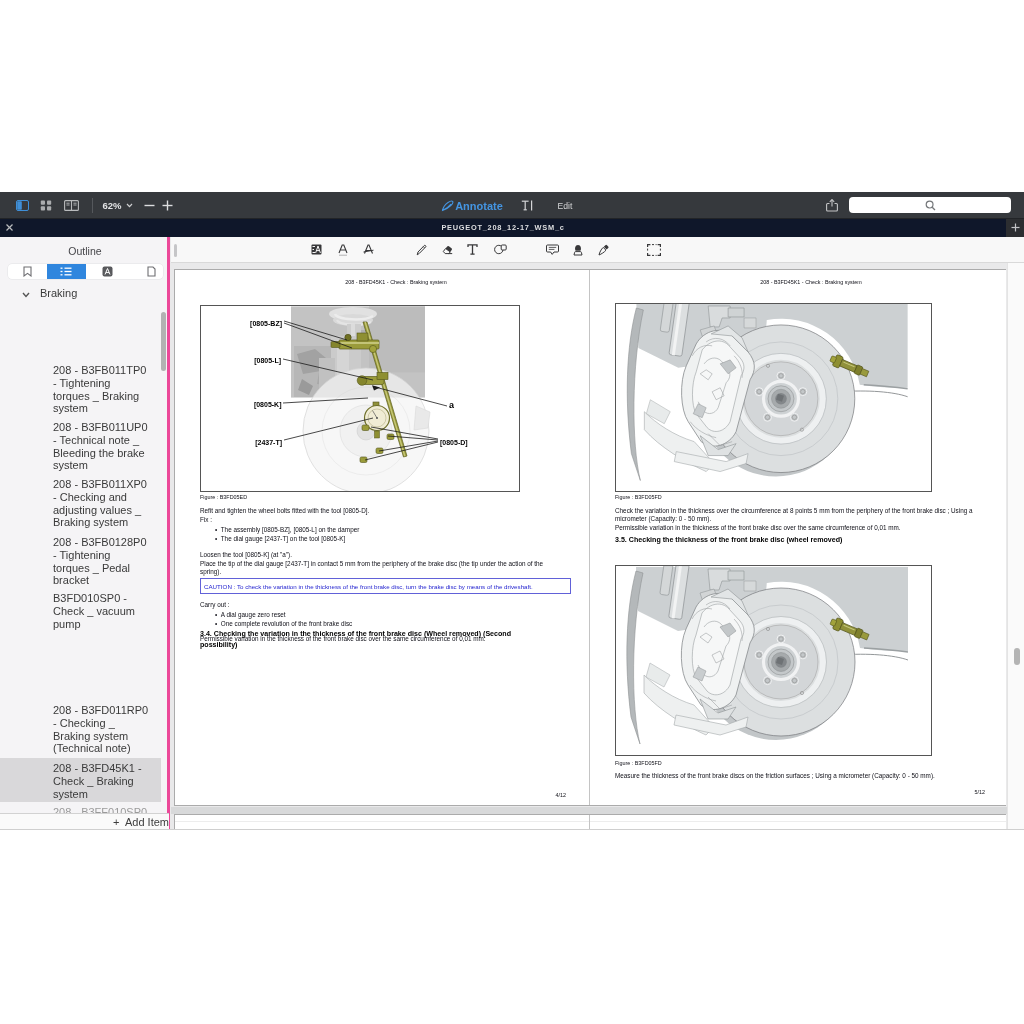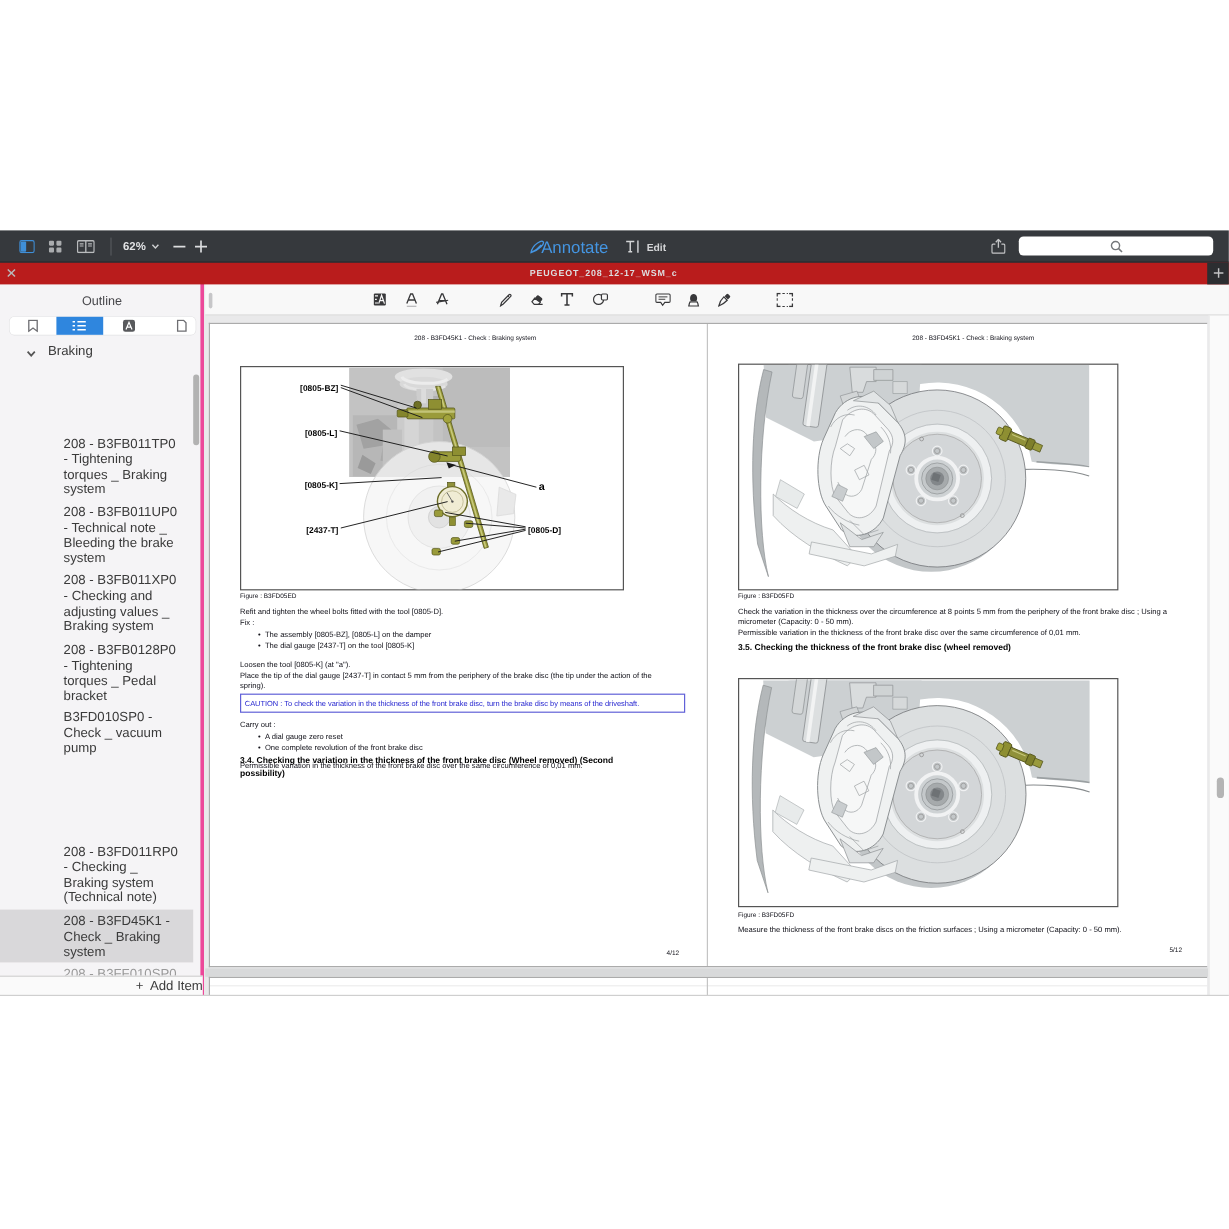--- a/index.html
+++ b/index.html
@@ -1,18 +1,18 @@
 <!DOCTYPE html>
 <html><head><meta charset="utf-8"><style>
 *{margin:0;padding:0;box-sizing:border-box}
 html,body{width:1024px;height:1024px;background:#fff;font-family:"Liberation Sans",sans-serif;overflow:hidden}
 .abs{position:absolute}
 #win{position:absolute;left:0;top:192px;width:1024px;height:638px}
 #toolbar{position:absolute;left:0;top:0;width:1024px;height:27px;background:#36393d;border-bottom:1px solid #222427}
-#tabbar{position:absolute;left:0;top:27px;width:1024px;height:18px;background:#b91c1c;z-index:5}
+#tabbar{position:absolute;left:0;top:27px;width:1024px;height:18px;background:#0f172a;z-index:5}
 #main{position:absolute;left:0;top:44px;width:1024px;height:594px;background:#e9e9ea}
 #sidebar{position:absolute;left:0;top:0;width:170px;height:594px;background:#f5f4f6;border-right:3px solid #ec4899}
 #content{position:absolute;left:171px;top:0;width:853px;height:594px}
 #annbar{position:absolute;left:0;top:0;width:853px;height:27px;background:#f8f8f8;border-bottom:1px solid #d9d9d9}
 #gutter{position:absolute;left:836px;top:27px;width:17px;height:567px;background:#fafafa;border-left:1px solid #e4e4e4}
 .ic{position:absolute;top:0;height:27px;display:flex;align-items:center;justify-content:center}
 svg{display:block}
 .pg-txt{position:absolute;font-size:6.35px;color:#101018;line-height:8.6px;letter-spacing:0}
 .cap{font-size:5.4px;color:#101018}
 .hd{font-size:7.1px;font-weight:bold;color:#000}
@@ -71,32 +71,32 @@
           <line x1="0.5" y1="5.5" x2="10.5" y2="5.5" stroke="#dcdddf" stroke-width="1.4"></line>
           <line x1="5.5" y1="0.5" x2="5.5" y2="10.5" stroke="#dcdddf" stroke-width="1.4"></line>
         </svg>
     </div>
 
     <div class="ic" style="left:440px;width:15px">
       <svg width="13" height="12" viewBox="0 0 13 12">
           <path d="M1.5 10.5 C2 8,4 4.5,7 2.5 C9 1.2,11 0.8,11.6 1.4 C12.2 2,11.6 3.8,9.8 5.6 C7.6 7.8,4 9.6,1.5 10.5 Z M1.5 10.5 C4.5 9,8 6.5,10 4" fill="none" stroke="#4495e2" stroke-width="1.1"></path>
         </svg>
     </div>
-    <div class="ic" style="left:459px;width:40px;color:#4495e2;font-size:14px;font-weight:normal">Annotate</div>
+    <div class="ic" style="left:459px;width:40px;color:#4495e2;font-size:11px;font-weight:bold">Annotate</div>
     <div class="ic" style="left:520px;width:14px">
       <svg width="12" height="11" viewBox="0 0 12 11">
           <g stroke="#d4d5d7" stroke-width="1.2" fill="none">
             <line x1="0.8" y1="1.2" x2="7.6" y2="1.2"></line>
             <line x1="4.2" y1="1.2" x2="4.2" y2="9.8"></line>
             <line x1="2.6" y1="9.8" x2="5.8" y2="9.8"></line>
             <line x1="10.6" y1="0.4" x2="10.6" y2="10.6"></line>
           </g>
         </svg>
     </div>
-    <div class="ic" style="left:537px;width:20px;color:#d4d5d7;font-size:8.6px;font-weight:bold">Edit</div>
+    <div class="ic" style="left:555px;width:20px;color:#d4d5d7;font-size:8.6px;font-weight:normal">Edit</div>
 
     <div class="ic" style="left:825px;width:14px">
       <svg width="12" height="13" viewBox="0 0 12 13">
           <g fill="none" stroke="#c3c4c6" stroke-width="1.1">
             <path d="M3.5 4.5 H1.6 A1 1 0 0 0 0.6 5.5 V11 A1 1 0 0 0 1.6 12 H10.4 A1 1 0 0 0 11.4 11 V5.5 A1 1 0 0 0 10.4 4.5 H8.5"></path>
             <line x1="6" y1="0.8" x2="6" y2="7.5"></line>
             <path d="M3.8 2.8 L6 0.6 L8.2 2.8"></path>
           </g>
         </svg>
     </div>

